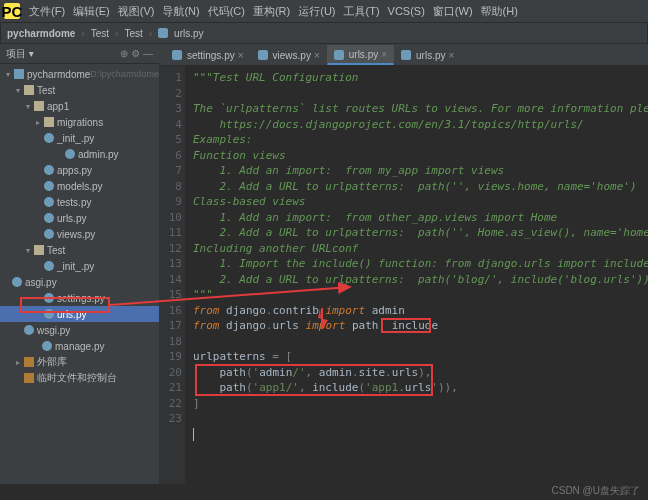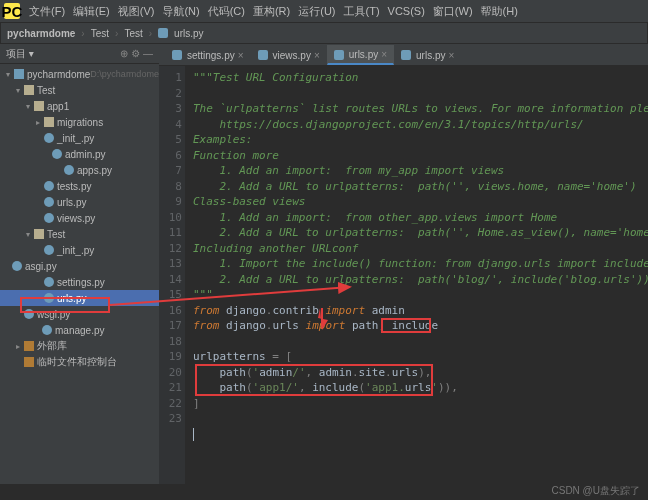--- a/index.html
+++ b/index.html
@@ -92,29 +92,34 @@
         <div class="tree-row" style="padding-left: 36px;">
           <span class="arrow">▸</span>
           <span class="icon folder"></span>
           <span>migrations</span>
         </div>
         <div class="tree-row" style="padding-left: 36px;">
           <span class="arrow"></span>
           <span class="icon py"></span>
           <span>_init_.py</span>
         </div>
-        <div class="tree-row" style="padding-left: 36px; margin-left: 8px;">
+        <div class="tree-row" style="padding-left: 57px;">
           <span class="arrow"></span>
           <span class="icon py"></span>
           <span>admin.py</span>
         </div>
-        <div class="tree-row" style="padding-left: 56px;">
+        <div class="tree-row" style="padding-left: 36px;">
           <span class="arrow"></span>
           <span class="icon py"></span>
           <span>apps.py</span>
+        </div>
+        <div class="tree-row" style="padding-left: 36px;">
+          <span class="arrow"></span>
+          <span class="icon py"></span>
+          <span>models.py</span>
         </div>
         <div class="tree-row" style="padding-left: 36px;">
           <span class="arrow"></span>
           <span class="icon py"></span>
           <span>tests.py</span>
         </div>
         <div class="tree-row" style="padding-left: 36px;">
           <span class="arrow"></span>
           <span class="icon py"></span>
           <span>urls.py</span>
@@ -195,21 +200,21 @@
           <span class="close">×</span>
         </div>
       </div>
     <div class="code">
       <div class="gutter" id="gutter">1<br>2<br>3<br>4<br>5<br>6<br>7<br>8<br>9<br>10<br>11<br>12<br>13<br>14<br>15<br>16<br>17<br>18<br>19<br>20<br>21<br>22<br>23<br></div>
       <div class="lines" id="lines"><span class="docstr">"""Test URL Configuration</span>
 <span class="docstr"></span>
 <span class="docstr">The `urlpatterns` list routes URLs to views. For more information please see:</span>
 <span class="docstr">    https://docs.djangoproject.com/en/3.1/topics/http/urls/</span>
 <span class="docstr">Examples:</span>
-<span class="docstr">Function more</span>
+<span class="docstr">Function views</span>
 <span class="docstr">    1. Add an import:  from my_app import views</span>
 <span class="docstr">    2. Add a URL to urlpatterns:  path('', views.home, name='home')</span>
 <span class="docstr">Class-based views</span>
 <span class="docstr">    1. Add an import:  from other_app.views import Home</span>
 <span class="docstr">    2. Add a URL to urlpatterns:  path('', Home.as_view(), name='home')</span>
 <span class="docstr">Including another URLconf</span>
 <span class="docstr">    1. Import the include() function: from django.urls import include, path</span>
 <span class="docstr">    2. Add a URL to urlpatterns:  path('blog/', include('blog.urls'))</span>
 <span class="docstr">"""</span>
 <span class="kw">from</span> <span class="id">django</span>.<span class="id">contrib</span> <span class="kw">import</span> <span class="id">admin</span>

